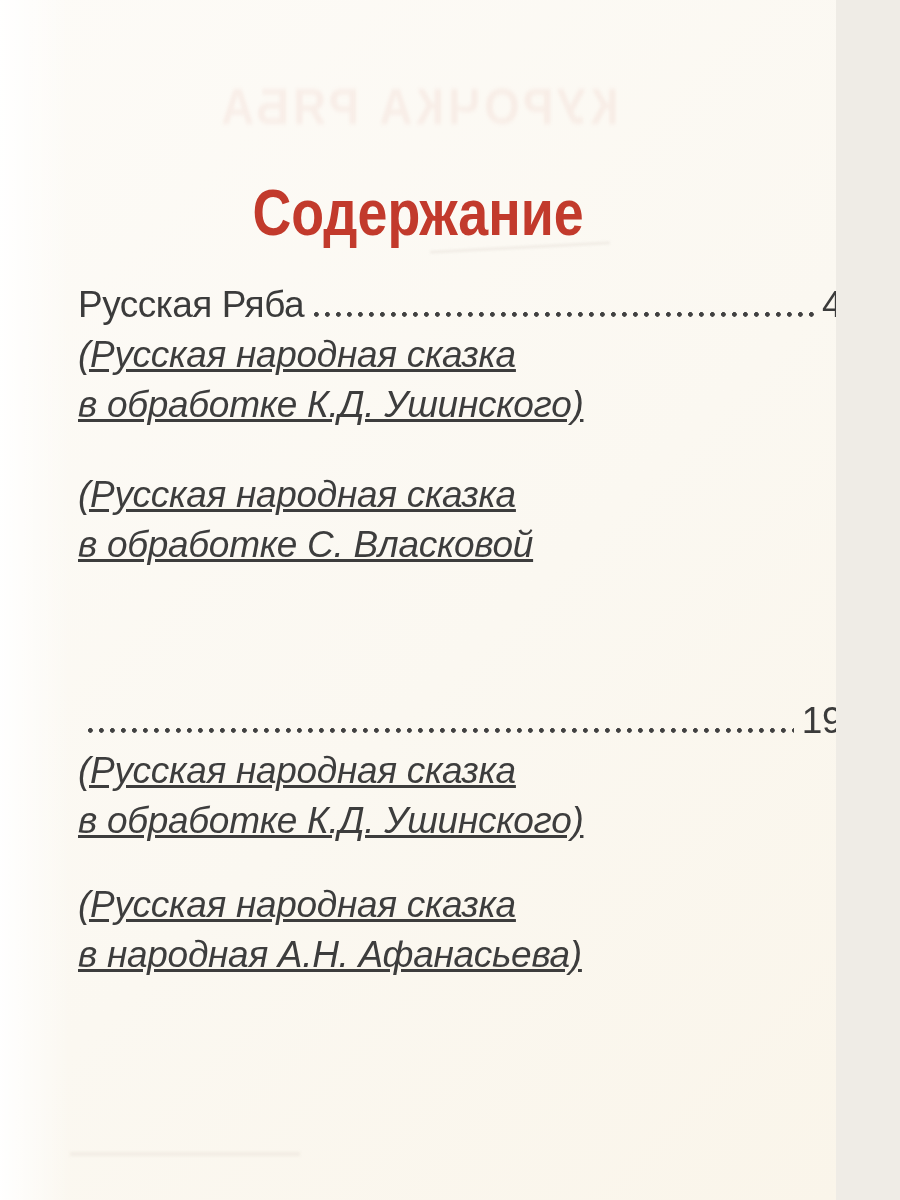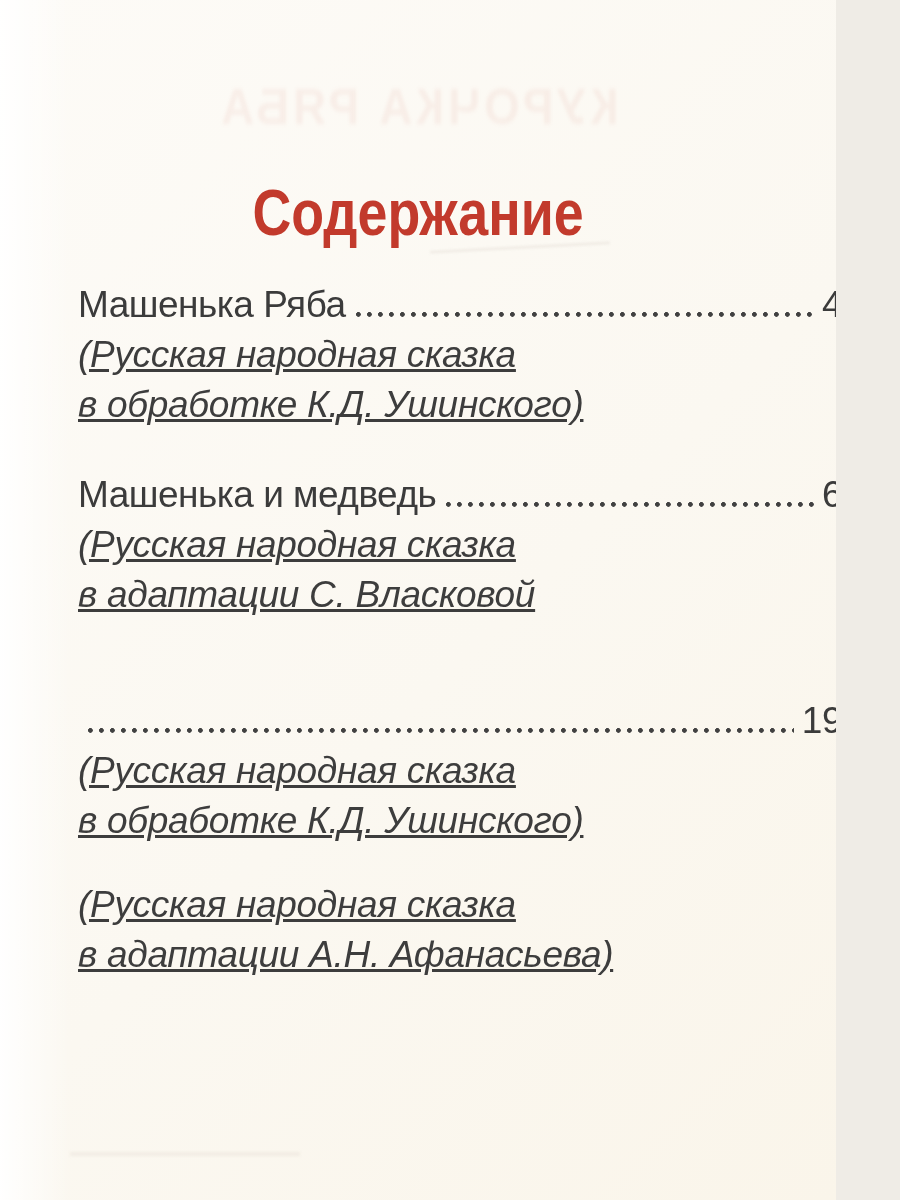--- a/index.html
+++ b/index.html
@@ -96,46 +96,41 @@
 
   <h1 class="title">Содержание</h1>
 
   <div class="smudge-1"></div>
   <div class="smudge-2"></div>
 
   <div class="toc">
 
     <section class="entry" style="top:280px">
       <div class="row">
-        <span class="t">Машенька Ряба</span>
+        <span class="t">Русская Ряба</span>
         <span class="leader"></span>
         <span class="p">4</span>
       </div>
       <div class="sub">(Русская народная сказка</div>
       <div class="sub">в обработке К.Д. Ушинского)</div>
     </section>
 
     <section class="entry" style="top:470px">
-      <div class="row">
-        <span class="t">Машенька и медведь</span>
-        <span class="leader"></span>
-        <span class="p">6</span>
-      </div>
       <div class="sub">(Русская народная сказка</div>
-      <div class="sub">в адаптации С. Власковой</div>
+      <div class="sub">в обработке С. Власковой</div>
     </section>
 
     <section class="entry" style="top:696px">
       <div class="row">
         <span class="leader"></span>
         <span class="p">19</span>
       </div>
       <div class="sub">(Русская народная сказка</div>
       <div class="sub">в обработке К.Д. Ушинского)</div>
     </section>
 
     <section class="entry" style="top:880px">
       <div class="sub">(Русская народная сказка</div>
-      <div class="sub">в адаптации А.Н. Афанасьева)</div>
+      <div class="sub">в народная А.Н. Афанасьева)</div>
     </section>
 
   </div>
 </div>
 
 </body></html>

